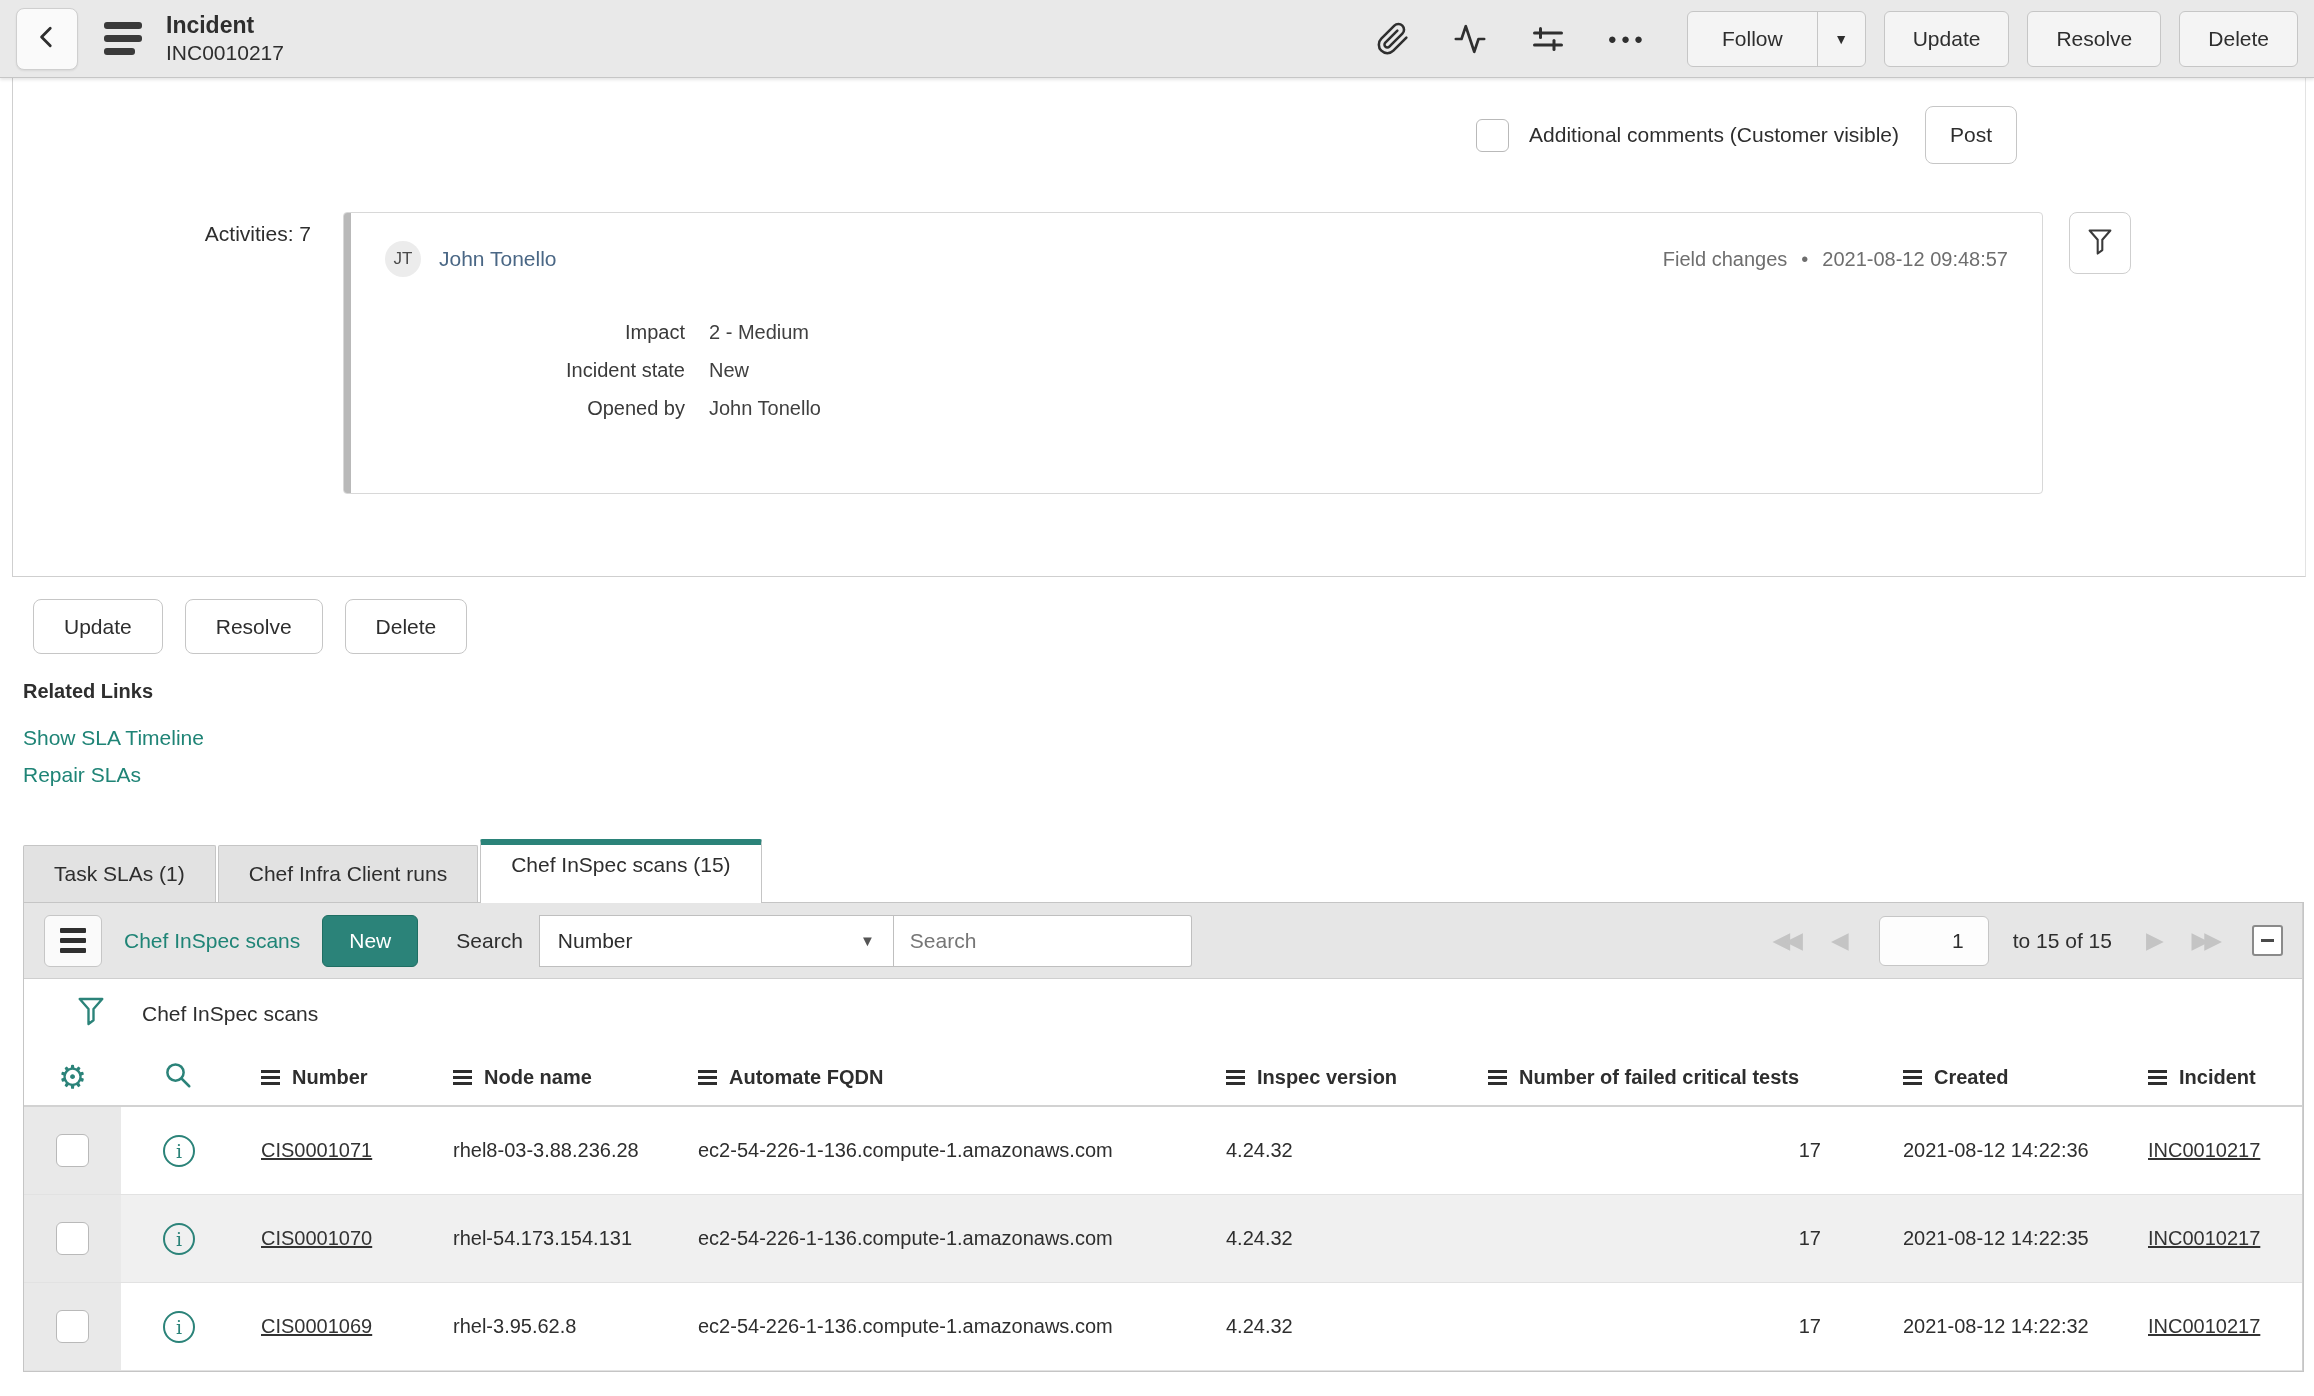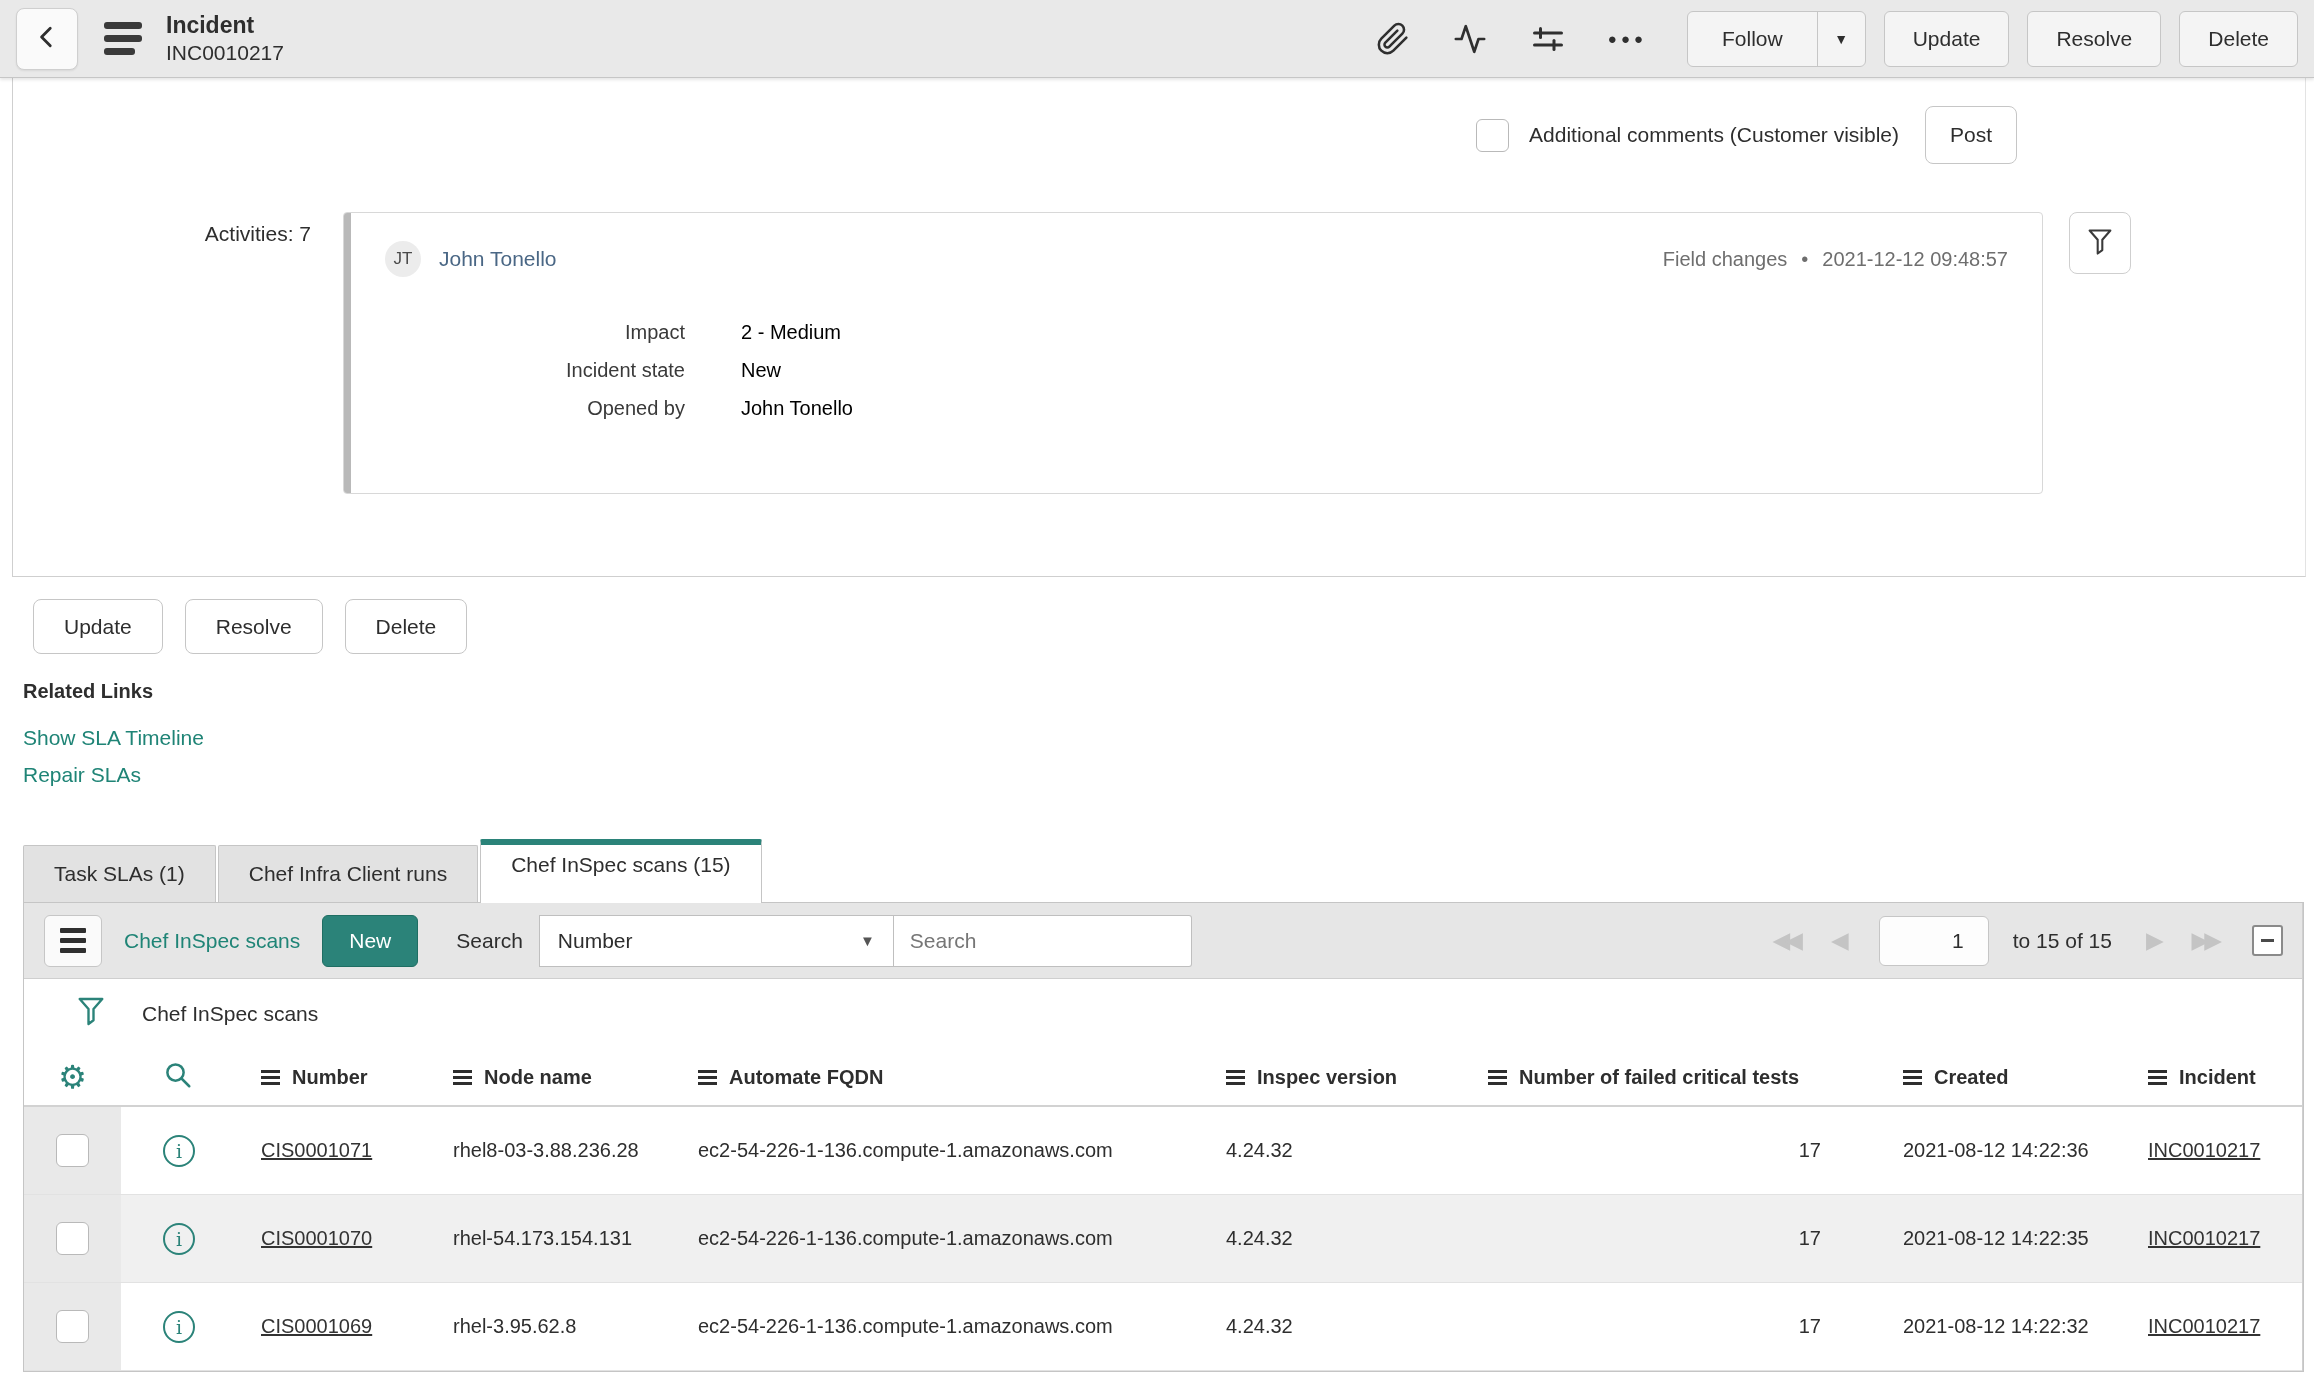--- a/index.html
+++ b/index.html
@@ -85,21 +85,21 @@
   .avatar {
     width: 36px; height: 36px; border-radius: 50%; background: #ececec;
     color: #4a4a4a; font-size: 17px; display: flex; align-items: center; justify-content: center;
     flex: 0 0 auto;
   }
   .author-name { margin-left: 18px; color: var(--author-blue); font-size: 21px; cursor: pointer; }
   .activity-meta { margin-left: auto; color: #6e6e6e; font-size: 20px; display: flex; align-items: center; gap: 14px; }
   .activity-fields { margin-top: 36px; }
   .field-row { display: flex; line-height: 38px; }
   .field-label { width: 300px; text-align: right; color: #3a3a3a; font-size: 20px; flex: 0 0 auto; }
-  .field-value { margin-left: 56px; font-size: 20px; color: #000000; }
+  .field-value { margin-left: 24px; font-size: 20px; color: #404040; }
   .stream-filter-wrap { width: 262px; flex: 0 0 auto; display: flex; justify-content: flex-start; padding-left: 26px; }
   .stream-filter-btn {
     width: 62px; height: 62px; background: #fff; border: 1px solid #cfcfcf;
     border-radius: 8px; display: flex; align-items: center; justify-content: center; cursor: pointer;
   }
 
   
   .lower { padding: 0 10px 0 23px; }
   .form-actions { margin-top: 22px; display: flex; gap: 22px; padding-left: 10px; }
   .action-btn {
@@ -262,21 +262,21 @@
     <div class="activities-label">Activities: 7</div>
     <div class="activity-card">
       <div class="activity-accent"></div>
       <div class="activity-body">
         <div class="activity-head">
           <span class="avatar">JT</span>
           <span class="author-name">John Tonello</span>
           <span class="activity-meta">
             <span>Field changes</span>
             <span>•</span>
-            <span>2021-12-12 09:48:57</span>
+            <span>2021-08-12 09:48:57</span>
           </span>
         </div>
         <div class="activity-fields">
           <div class="field-row">
             <div class="field-label">Impact</div>
             <div class="field-value">2 - Medium</div>
           </div>
           <div class="field-row">
             <div class="field-label">Incident state</div>
             <div class="field-value">New</div>

